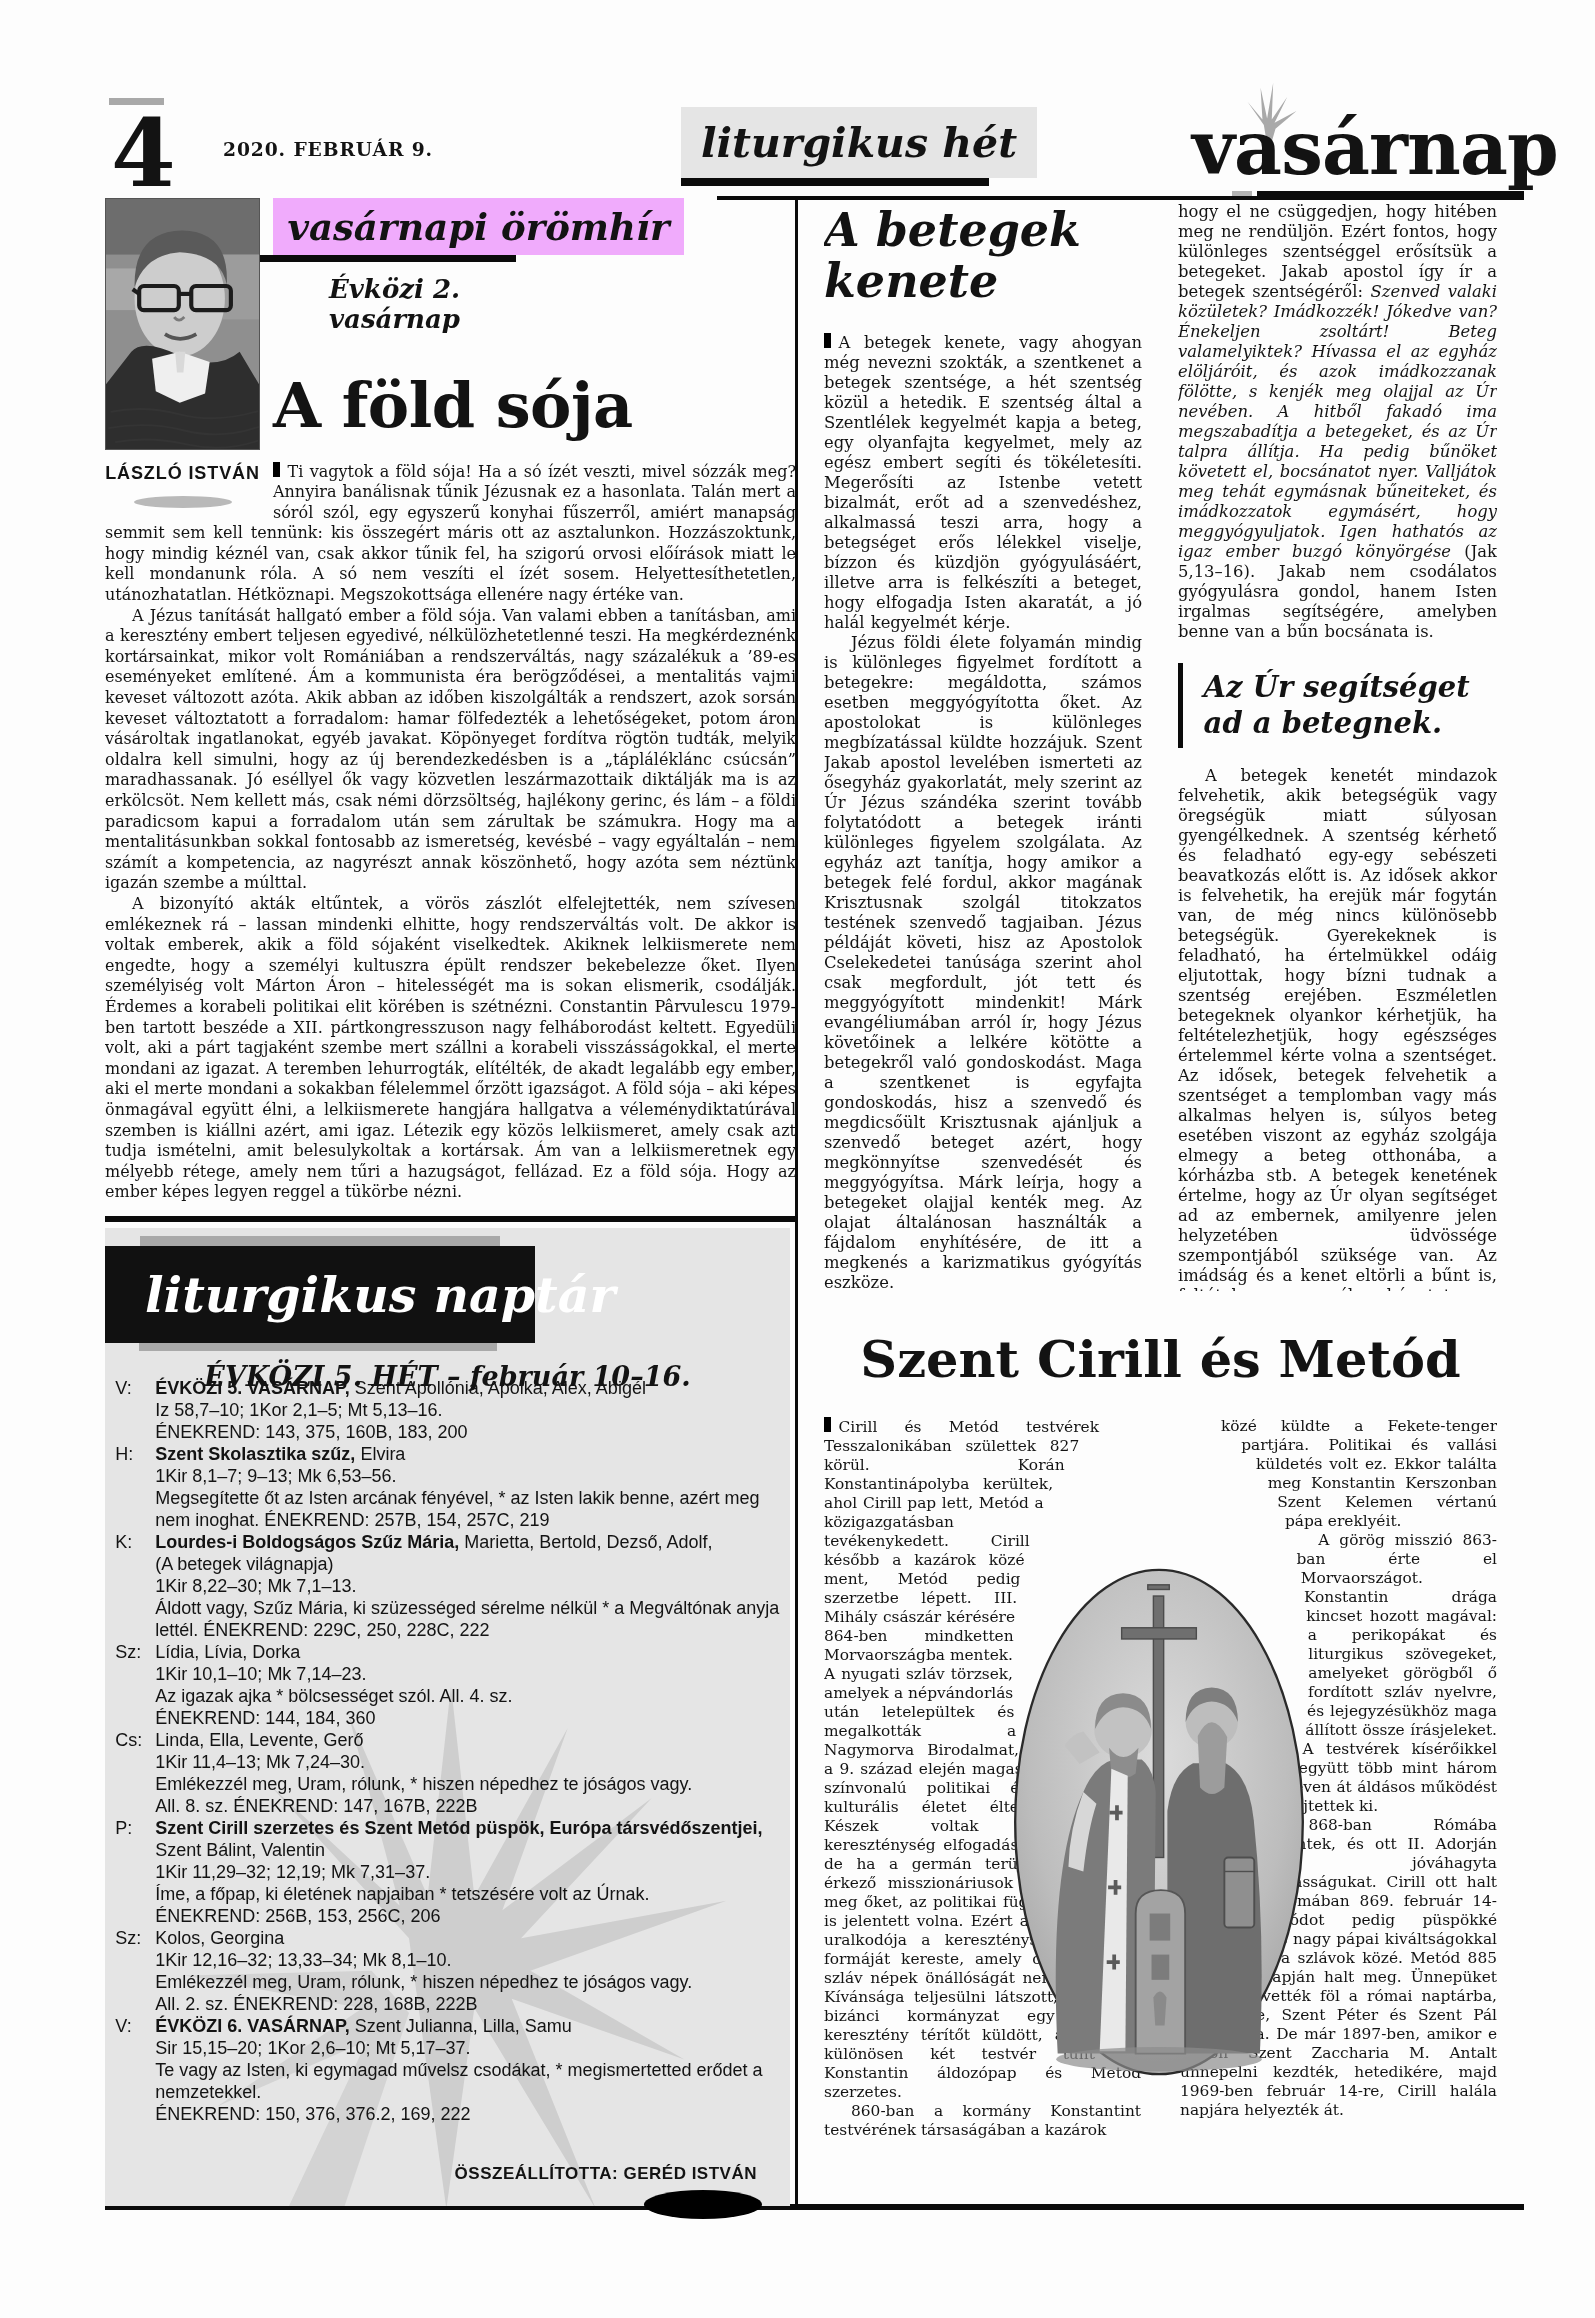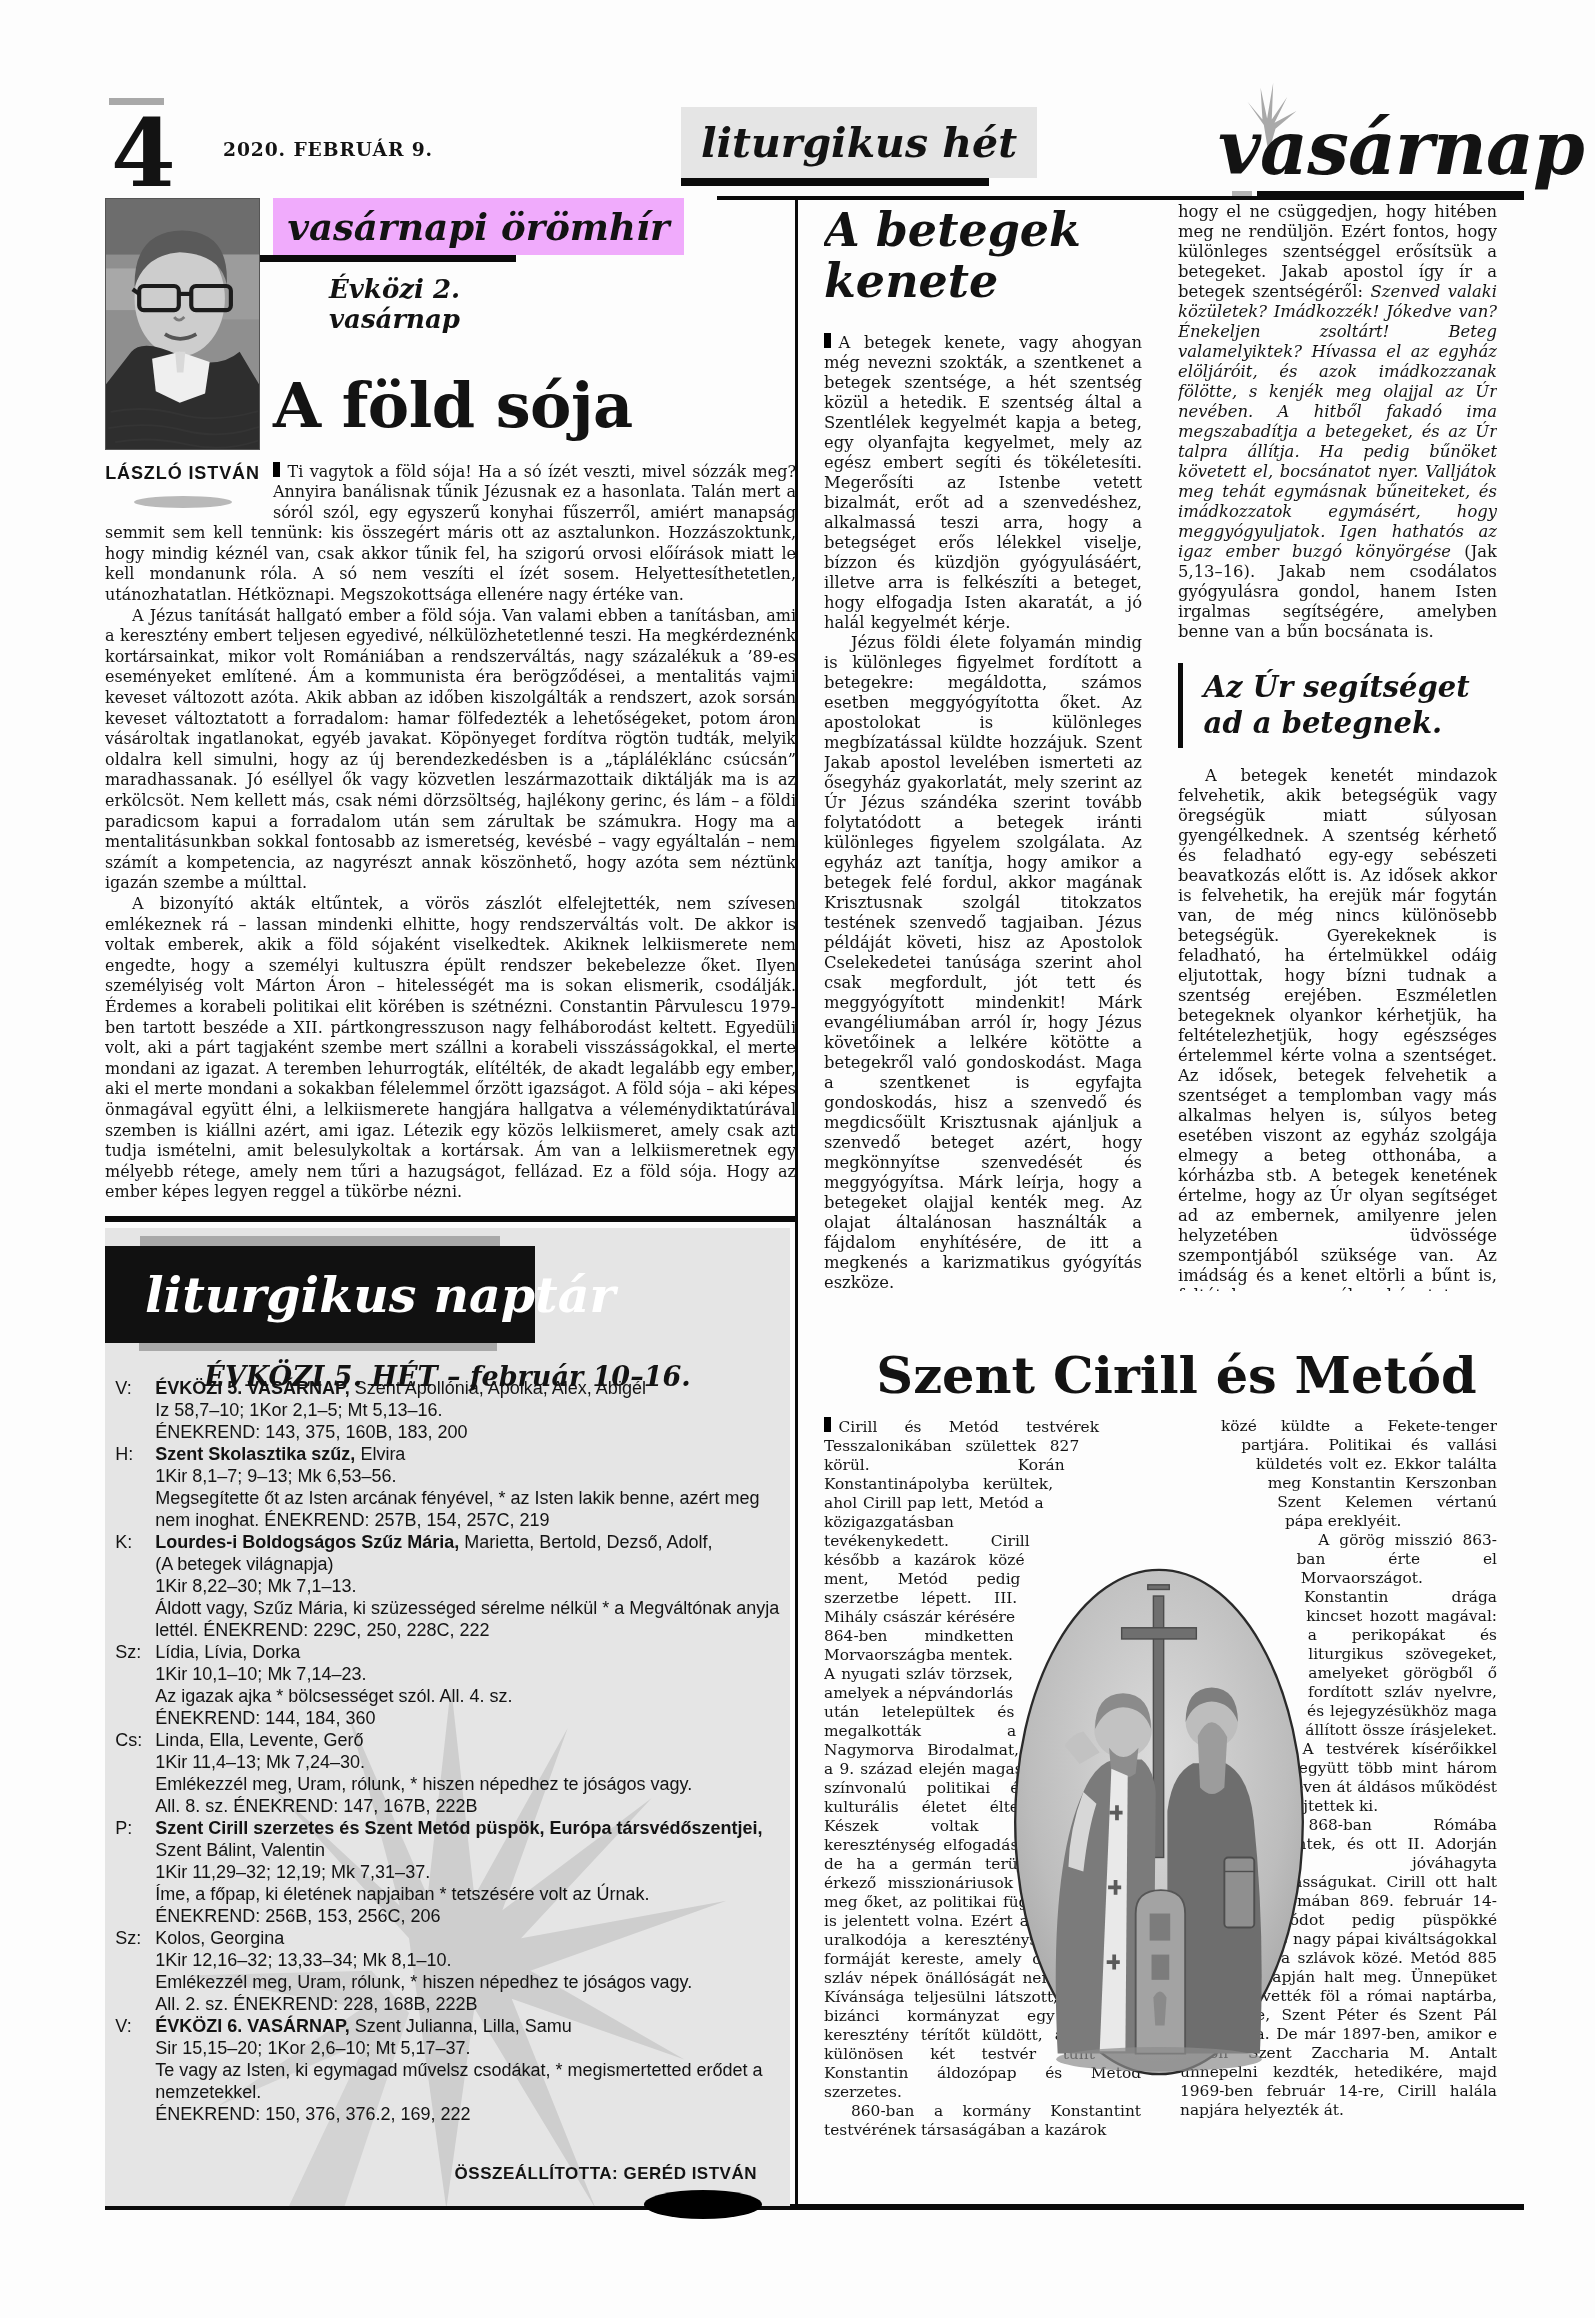--- a/index.html
+++ b/index.html
@@ -9,22 +9,22 @@
 
   
   .gray-bar{position:absolute;background:#a9a9a9;}
   #page-number{position:absolute;left:111px;top:95px;width:56px;font-size:93px;line-height:117px;
                font-weight:700;text-align:center;}
   #issue-date{position:absolute;left:223px;top:138px;font-size:18.7px;font-weight:700;letter-spacing:0.9px;}
   #section-box{position:absolute;left:681px;top:107px;width:356px;height:71px;background:#e5e5e5;
                display:flex;align-items:center;justify-content:center;}
   #section-box .t{font-size:41px;font-weight:700;font-style:italic;}
   #section-box-bar{position:absolute;left:681px;top:178px;width:308px;height:8px;background:#0b0b0b;}
-  #brand{position:absolute;left:1218px;top:102px;width:309px;text-align:right;font-size:74px;line-height:93px;
-         font-weight:700;font-style:italic;letter-spacing:-0.9px;}
+  #brand{position:absolute;left:1192px;top:102px;width:309px;text-align:right;font-size:74px;line-height:93px;
+         font-weight:700;letter-spacing:-0.9px;}
   #brand-underline{position:absolute;left:1257px;top:191px;width:267px;height:8.4px;background:#0b0b0b;}
   #brand-underline-sq{position:absolute;left:1232px;top:191px;width:19.6px;height:8.4px;background:#b3b3b3;}
   #brand-flame{position:absolute;left:1238px;top:83px;}
 
   
   .rule-h{position:absolute;background:#0b0b0b;}
   .rule-v{position:absolute;background:#0b0b0b;}
 
   
   #gospel{position:absolute;left:105px;top:198px;width:691px;height:1019px;overflow:hidden;}
@@ -249,21 +249,21 @@
           <span class="cal-line" data-name="calendar-line">ÉNEKREND: 150, 376, 376.2, 169, 222</span>
         </div>
       </div>
     <div id="cal-credit" data-name="calendar-credit">
       <span data-name="credit-label">ÖSSZEÁLLÍTOTTA:</span>
       <span class="name" data-name="credit-name">GERÉD ISTVÁN</span>
     </div>
   </div>
   <div id="blob" data-name="ink-blob-ornament"></div>
 
-  <h2 id="saints-title" data-name="saints-title" style="margin:16px;">Szent Cirill és Metód</h2>
+  <h2 id="saints-title" data-name="saints-title" style="margin:0;">Szent Cirill és Metód</h2>
 
   <div id="saints-col1" class="col" data-name="saints-column-1">
     <div class="oval-spacer-r" data-name="image-wrap-spacer"></div>
     <div data-name="saints-column1-text">
         <p class="para" data-name="paragraph"><span class="pmark" data-name="paragraph-lead-marker"></span>Cirill és Metód testvérek Tesszalonikában születtek 827 körül. Korán Konstantinápolyba kerültek, ahol Cirill pap lett, Metód a közigazgatásban tevékenykedett. Cirill később a kazárok közé ment, Metód pedig szerzetbe lépett. III. Mihály császár kérésére 864-ben mindketten Morvaországba mentek. A nyugati szláv törzsek, amelyek a népvándorlás után letelepültek és megalkották a Nagymorva Birodalmat, a 9. század elején magas színvonalú politikai és kulturális életet éltek. Készek voltak a kereszténység elfogadására, de ha a germán területről érkező misszionáriusok térítik meg őket, az politikai függőséget is jelentett volna. Ezért a birodalom uralkodója a kereszténységnek olyan formáját kereste, amely országa és a szláv népek önállóságát nem fenyegeti. Kívánsága teljesülni látszott, amikor a bizánci kormányzat egy csoport keresztény térítőt küldött, akik közül különösen két testvér tűnt ki: Konstantin áldozópap és Metód szerzetes.</p>
         <p class="para indent" data-name="paragraph">860-ban a kormány Konstantint testvérének társaságában a kazárok</p>
       </div>
   </div>
   <div id="saints-col2" class="col" data-name="saints-column-2">
     <div class="oval-spacer-l" data-name="image-wrap-spacer"></div>

